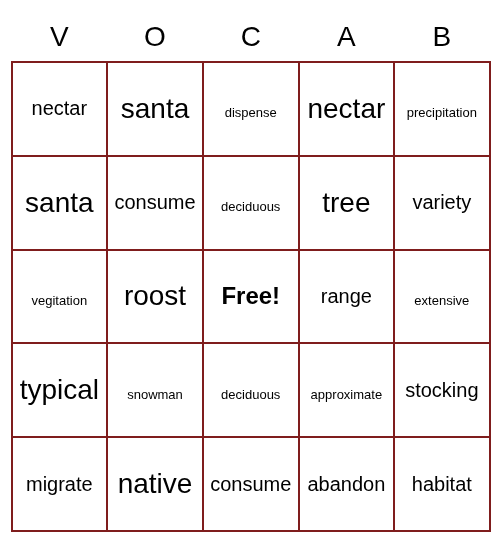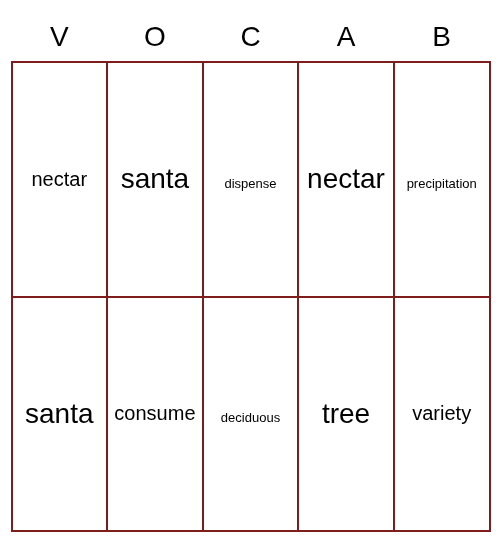--- a/index.html
+++ b/index.html
@@ -116,15 +116,66 @@
           <td>
             <span class="cell-text size-small">deciduous</span>
           </td>
           <td>
             <span class="cell-text size-large">tree</span>
           </td>
           <td>
             <span class="cell-text size-medium">variety</span>
           </td>
         </tr>
+        <tr>
+          <td>
+            <span class="cell-text size-small">vegitation</span>
+          </td>
+          <td>
+            <span class="cell-text size-large">roost</span>
+          </td>
+          <td>
+            <span class="cell-text free-cell">Free!</span>
+          </td>
+          <td>
+            <span class="cell-text size-medium">range</span>
+          </td>
+          <td>
+            <span class="cell-text size-small">extensive</span>
+          </td>
+        </tr>
+        <tr>
+          <td>
+            <span class="cell-text size-large">typical</span>
+          </td>
+          <td>
+            <span class="cell-text size-small">snowman</span>
+          </td>
+          <td>
+            <span class="cell-text size-small">deciduous</span>
+          </td>
+          <td>
+            <span class="cell-text size-small">approximate</span>
+          </td>
+          <td>
+            <span class="cell-text size-medium">stocking</span>
+          </td>
+        </tr>
+        <tr>
+          <td>
+            <span class="cell-text size-medium">migrate</span>
+          </td>
+          <td>
+            <span class="cell-text size-large">native</span>
+          </td>
+          <td>
+            <span class="cell-text size-medium">consume</span>
+          </td>
+          <td>
+            <span class="cell-text size-medium">abandon</span>
+          </td>
+          <td>
+            <span class="cell-text size-medium">habitat</span>
+          </td>
+        </tr>
       </tbody>
   </table>
 </div>
 
 </body></html>

